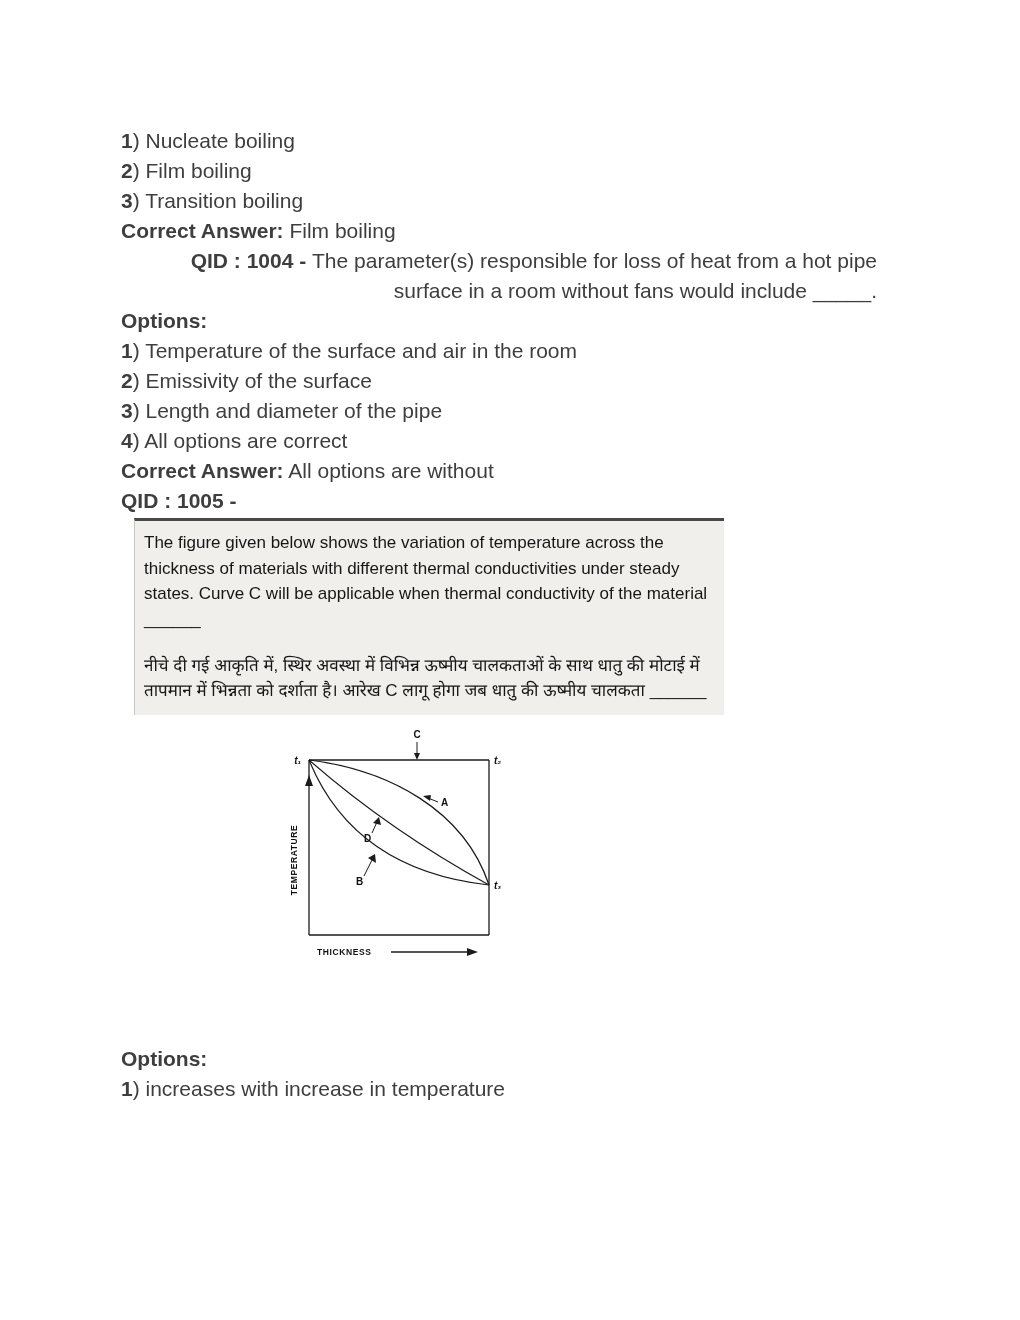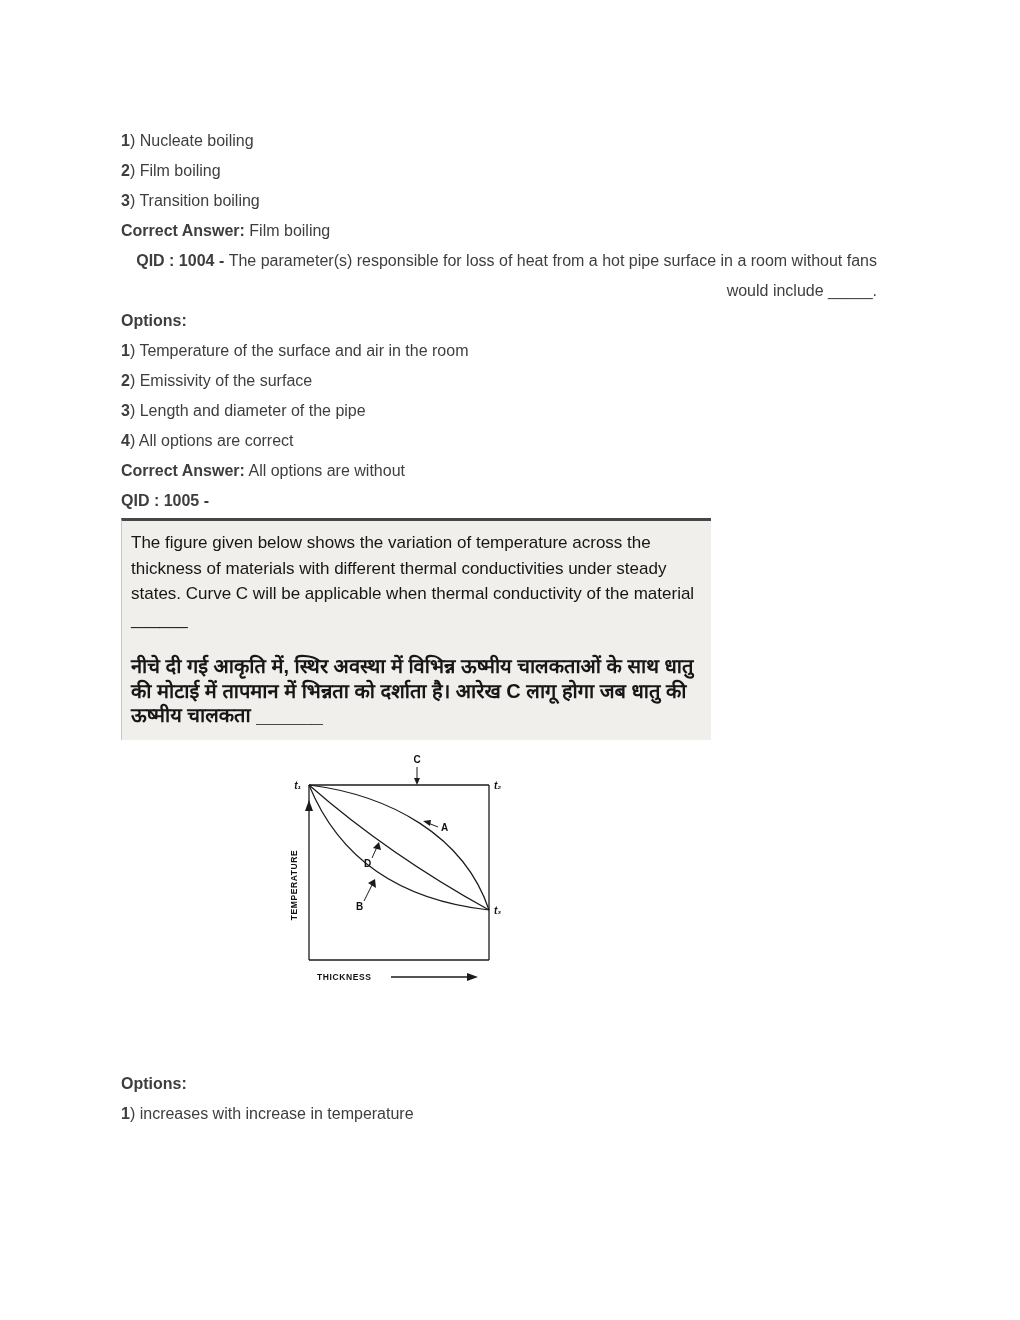--- a/index.html
+++ b/index.html
@@ -5,36 +5,37 @@
   * { box-sizing: border-box; }
   html, body { margin: 0; padding: 0; }
   body {
     width: 1020px;
     height: 1320px;
     background: #ffffff;
     font-family: "Liberation Sans", sans-serif;
     color: #3e3e3e;
   }
   .page { padding: 126px 120px 0 121px; }
-  .line { font-size: 16px; line-height: 30px; white-space: pre-wrap; }
+  .line { font-size: 21px; line-height: 30px; white-space: pre-wrap; }
   .bold { font-weight: bold; }
   .qline { max-width: 756px; text-align: right; }
 
   
   .embed-text {
     width: 590px;
     background: #f1efec;
     border-top: 3px solid #474747;
     border-left: 1px solid #c9c7c3;
     padding: 7px 9px 12px 9px;
     color: #161616;
     margin-top: 2px;
+    margin-left: 13px;
   }
   .embed-en { margin: 2px 0 22px 0; font-size: 17px; line-height: 25.5px; }
-  .embed-hi { margin: 0; font-size: 20px; line-height: 24.5px; font-weight: bold; }
+  .embed-hi { margin: 0; font-size: 17px; line-height: 24.5px; }
 
   .figure { margin: 10px 0 0 158px; width: 230px; }
 
   .fig-line  { stroke: #1b1b1b; stroke-width: 1.3; }
   .fig-curve { fill: none; stroke: #1b1b1b; stroke-width: 1.2; }
   .fig-lead  { stroke: #1b1b1b; stroke-width: 1; }
   .fig-lab { font-size: 10px; font-weight: bold; fill: #111; }
   .fig-t   { font-size: 10px; font-weight: bold; font-style: italic; fill: #111; }
   .fig-ax  { font-size: 8.5px; font-weight: bold; letter-spacing: 0.6px; fill: #111; }
 

